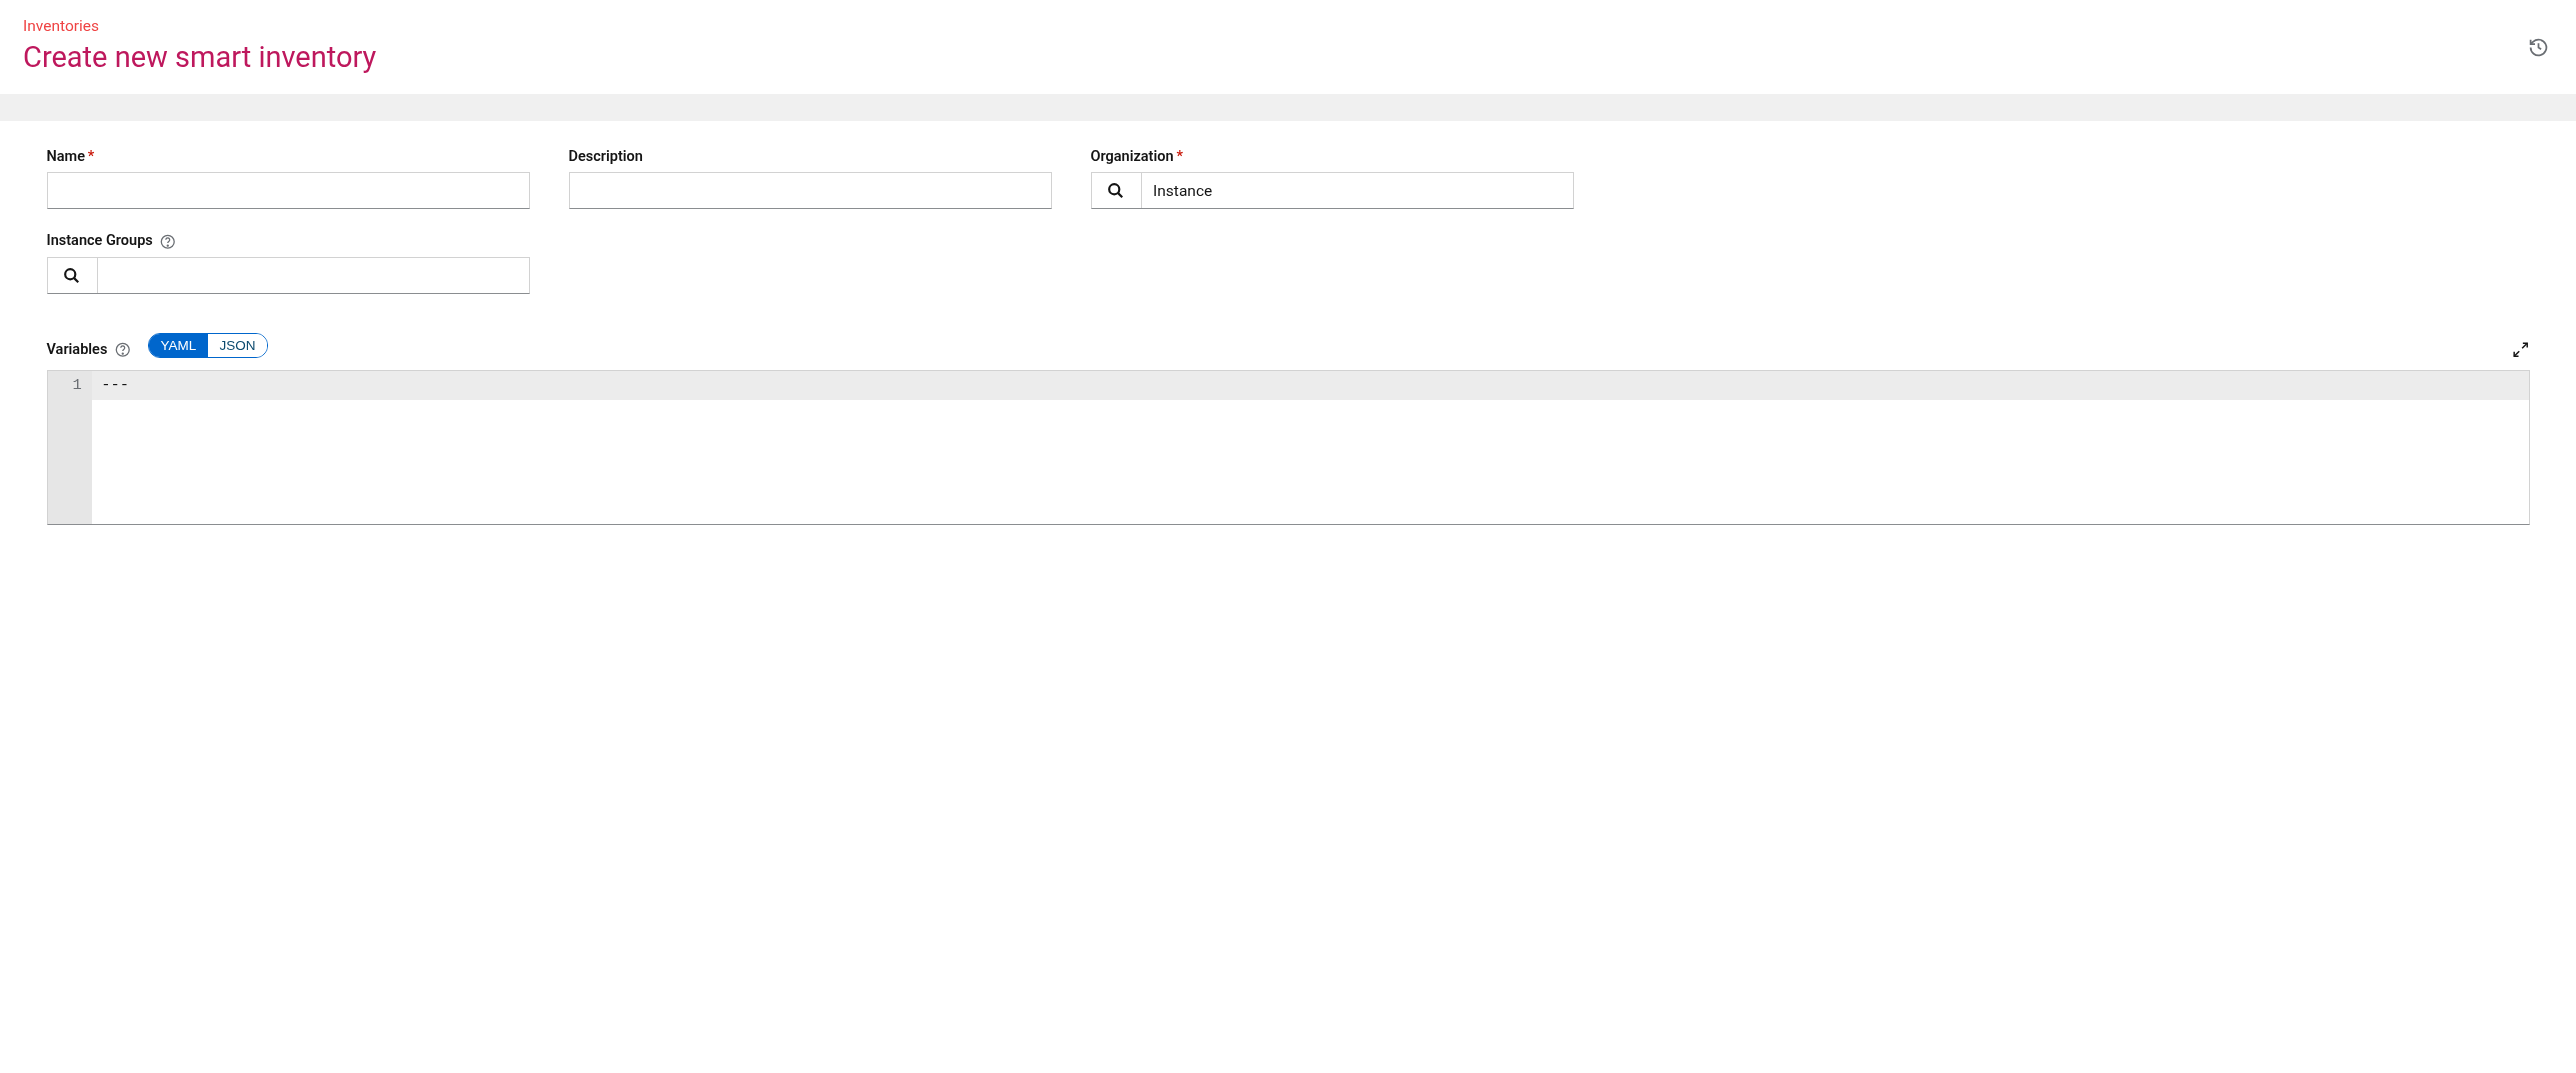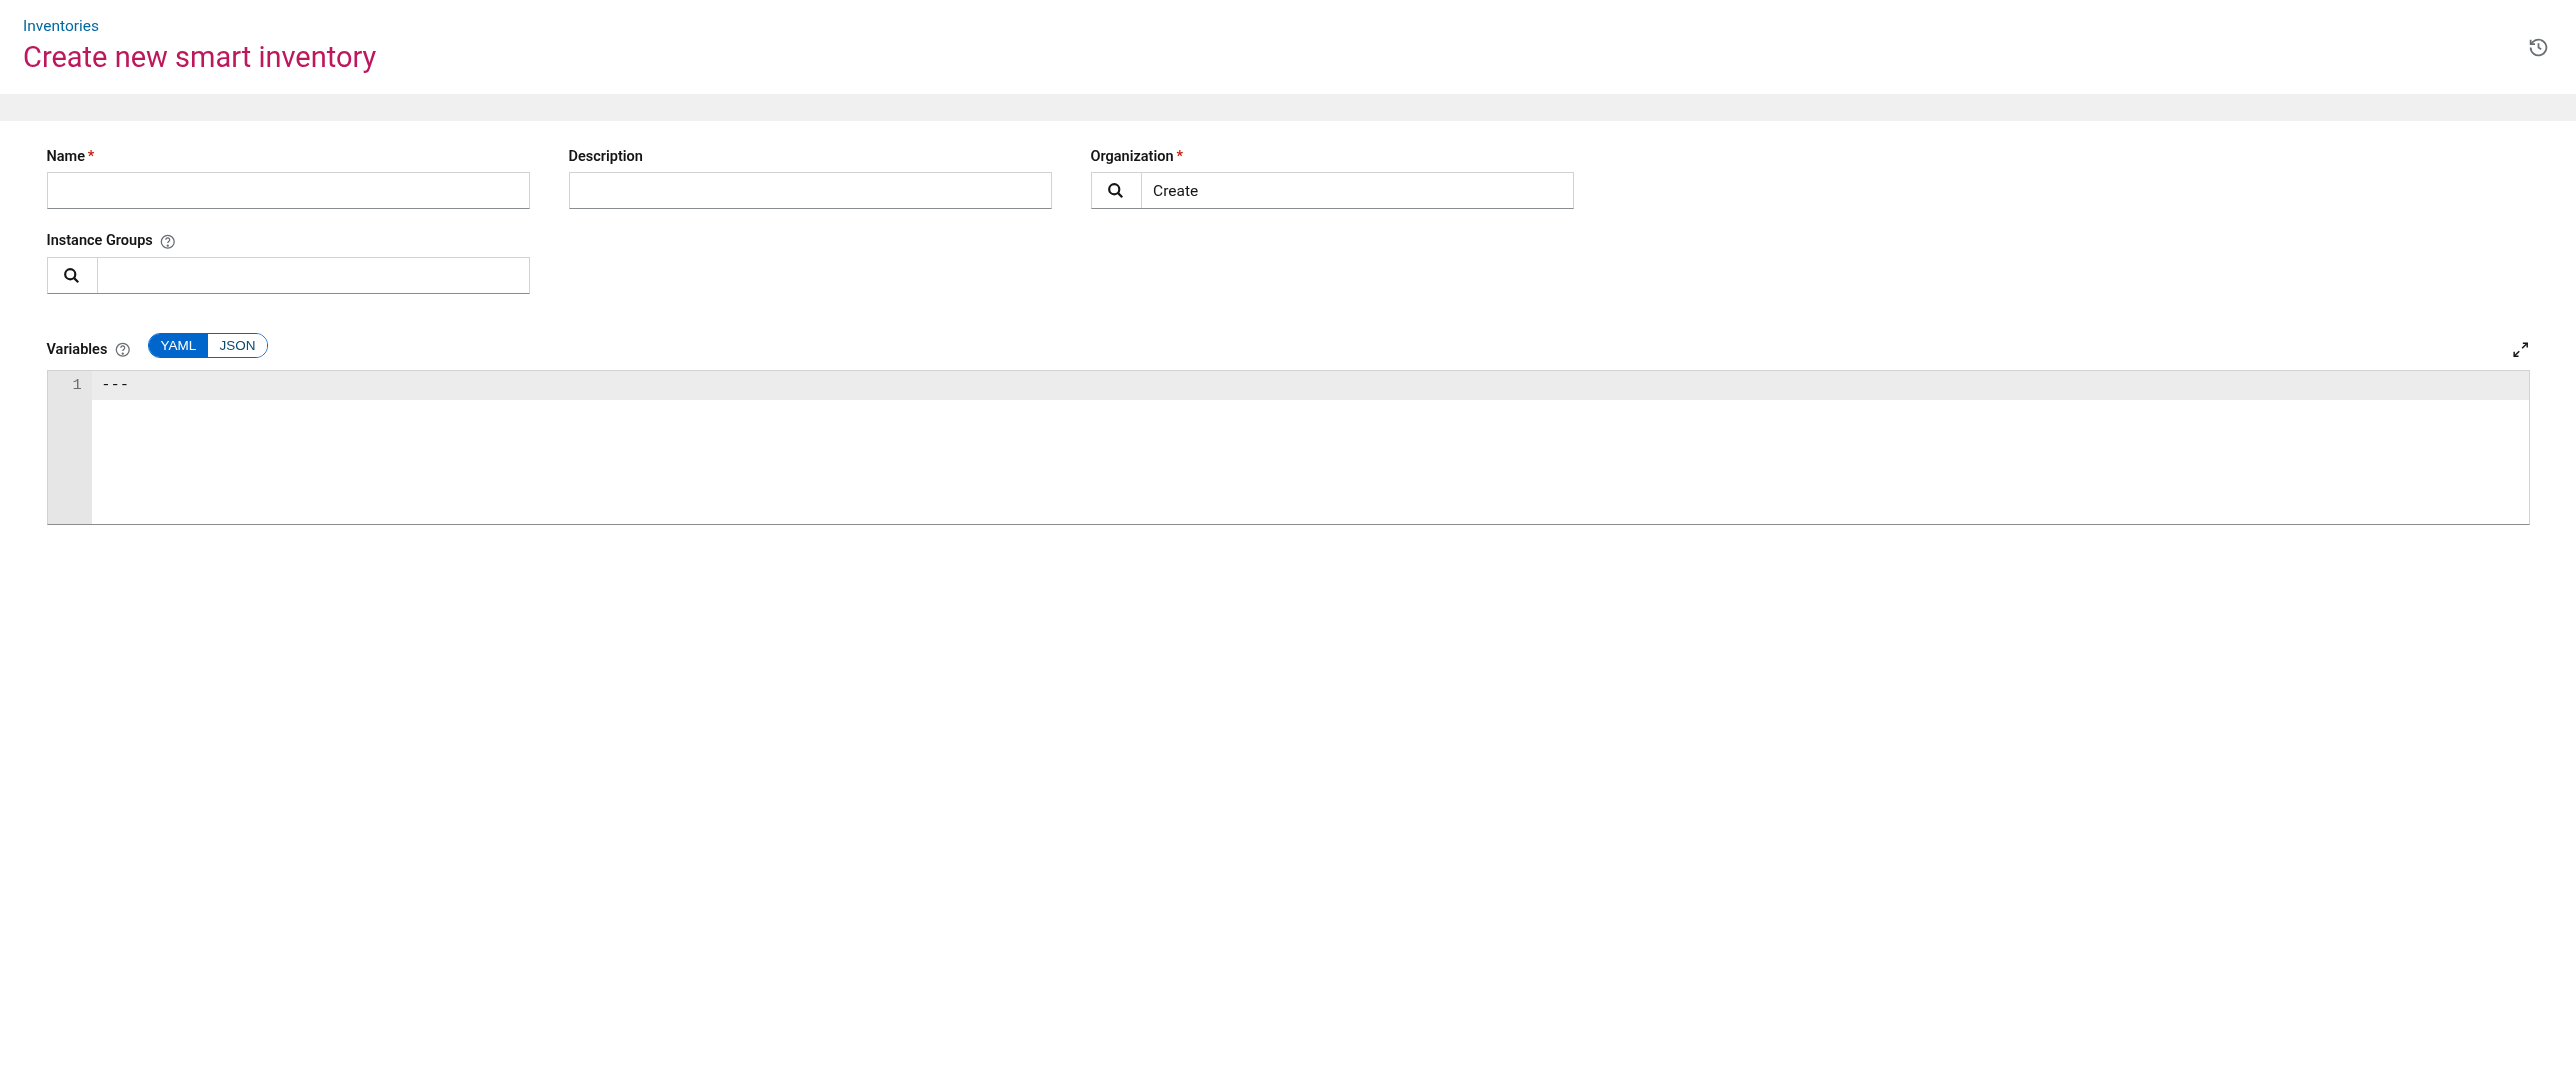--- a/index.html
+++ b/index.html
@@ -11,21 +11,21 @@
       font-family: -apple-system, BlinkMacSystemFont, "Segoe UI", Roboto, "Helvetica Neue", Arial, sans-serif;
       background: #fff;
       color: #151515;
     }
     .page-header {
       padding: 15.5px 23px 19.3px 23px;
       background: #fff;
       position: relative;
     }
     .breadcrumb-link {
-      color: #0369a1;
+      color: #ef4444;
       font-size: 15.5px;
       text-decoration: none;
       cursor: pointer;
     }
     .page-title {
       font-size: 29px;
       font-weight: 400;
       margin-top: 5.8px;
       color: #be185d;
     }
@@ -245,21 +245,21 @@
         <label class="form-label">
           <span>Organization</span><span class="required-star">*</span>
         </label>
         <div class="lookup-group">
           <button class="lookup-btn">
             <svg width="17.4" height="17.4" viewBox="0 0 24 24" fill="none" stroke="#151515" stroke-width="3">
               <circle cx="10" cy="10" r="7"></circle>
               <line x1="21" y1="21" x2="15" y2="15"></line>
             </svg>
           </button>
-          <div class="lookup-value">Create</div>
+          <div class="lookup-value">Instance</div>
         </div>
       </div>
     </div>
 
     <div class="form-row">
 
       <div class="form-group">
         <label class="form-label">
           <span>Instance Groups</span>
           <span class="help-icon">

